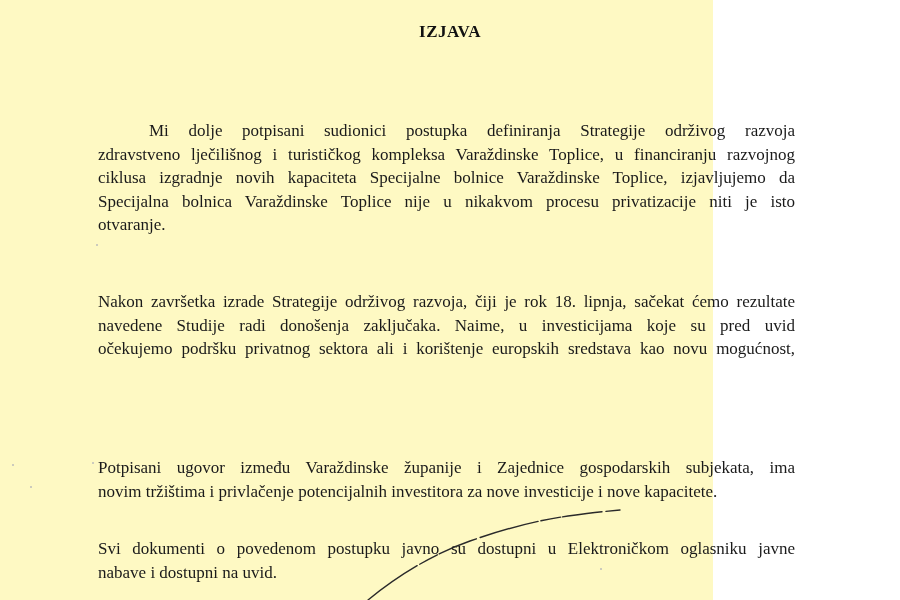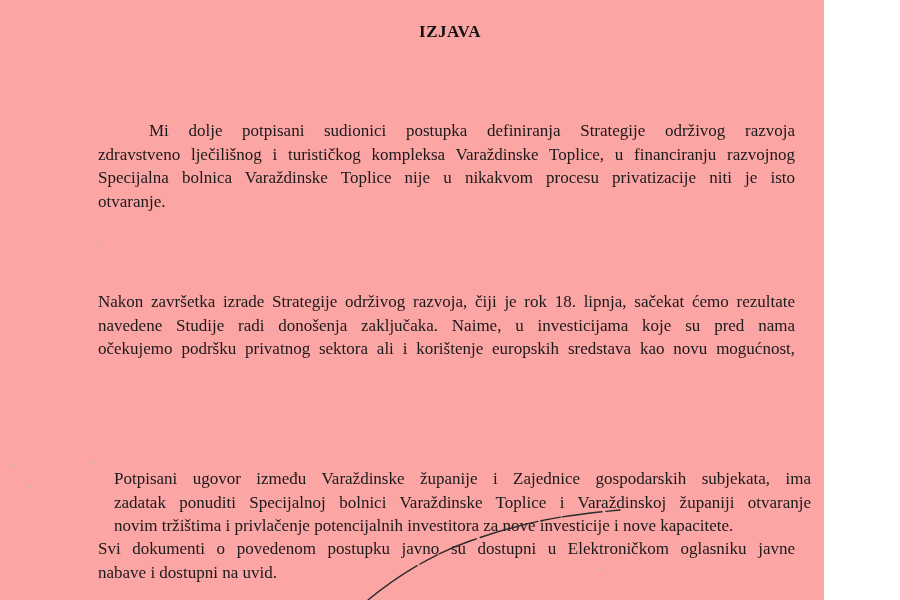--- a/index.html
+++ b/index.html
@@ -11,22 +11,22 @@
     width: 900px;
     height: 600px;
     overflow: hidden;
     position: relative;
     font-family: "Liberation Serif", "DejaVu Serif", serif;
     color: #1a1a1a;
   }
   .page {
     position: absolute;
     left: 0; top: 0;
-    width: 824px; height: 600px;
-    background: #fca5a5;
+    width: 713px; height: 600px;
+    background: #fef9c3;
   }
   .title {
     position: absolute;
     left: 0;
     width: 900px;
     top: 22px;
     text-align: center;
     font-weight: bold;
     font-size: 17px;
     letter-spacing: 0.5px;
@@ -47,21 +47,21 @@
     text-align-last: justify;
     white-space: nowrap;
     overflow: visible;
   }
   .para .line.last {
     text-align-last: left;
   }
   .p1 { top: 119px; }
   .p1 .line.first { padding-left: 51px; }
   .p2 { top: 290px; }
-  .p3 { top: 467px; margin-left: 16px; }
+  .p3 { top: 456px; }
   .p4 { top: 537px; }
   .stroke {
     position: absolute;
     left: 0; top: 0;
     width: 900px; height: 600px;
     pointer-events: none;
   }
   .speck {
     position: absolute;
     width: 2px; height: 2px;
@@ -72,33 +72,33 @@
 </head>
 <body>
 
 <div class="page">
 
   <div class="title">IZJAVA</div>
 
   <div class="para p1">
     <span class="line first">Mi dolje potpisani sudionici postupka definiranja Strategije održivog razvoja</span>
     <span class="line">zdravstveno lječilišnog i turističkog kompleksa Varaždinske Toplice, u financiranju razvojnog</span>
+    <span class="line">ciklusa izgradnje novih kapaciteta Specijalne bolnice Varaždinske Toplice,  izjavljujemo da</span>
     <span class="line">Specijalna bolnica Varaždinske Toplice nije u nikakvom procesu privatizacije niti je isto</span>
     <span class="line last">otvaranje.</span>
   </div>
 
   <div class="para p2">
     <span class="line">Nakon završetka izrade Strategije održivog razvoja, čiji je rok 18. lipnja, sačekat ćemo rezultate</span>
-    <span class="line">navedene Studije radi donošenja zaključaka. Naime, u investicijama koje su pred nama</span>
+    <span class="line">navedene Studije radi donošenja zaključaka. Naime, u investicijama koje su pred uvid</span>
     <span class="line">očekujemo podršku privatnog sektora ali i korištenje europskih sredstava kao novu mogućnost,</span>
   </div>
 
   <div class="para p3">
     <span class="line">Potpisani ugovor između Varaždinske županije i Zajednice gospodarskih subjekata, ima</span>
-    <span class="line">zadatak ponuditi Specijalnoj bolnici Varaždinske Toplice i Varaždinskoj županiji otvaranje</span>
     <span class="line last">novim tržištima i privlačenje potencijalnih investitora za nove investicije i nove kapacitete.</span>
   </div>
 
   <div class="para p4">
     <span class="line">Svi dokumenti o povedenom postupku javno su dostupni u Elektroničkom oglasniku javne</span>
     <span class="line last">nabave i dostupni na uvid.</span>
   </div>
 
   <svg class="stroke" viewBox="0 0 900 600" xmlns="http://www.w3.org/2000/svg">
     <path d="M368 600 C 395 578, 430 555, 470 541 S 540 520, 568 516 S 600 512, 620 510" fill="none" stroke="#2a2a2a" stroke-width="1.4" stroke-linecap="round" stroke-dasharray="60 3 20 2 40 4"></path>

